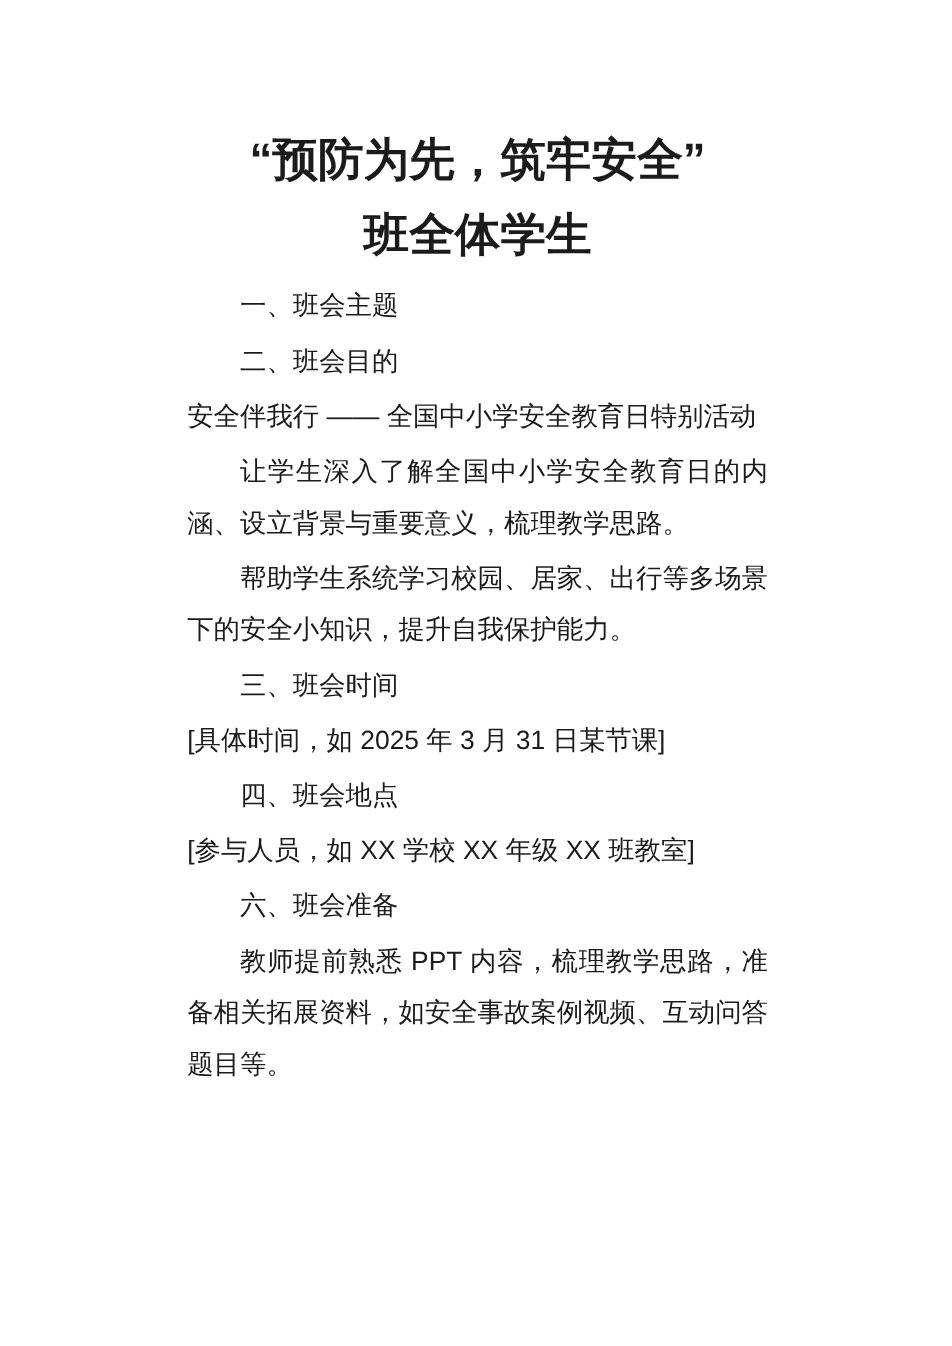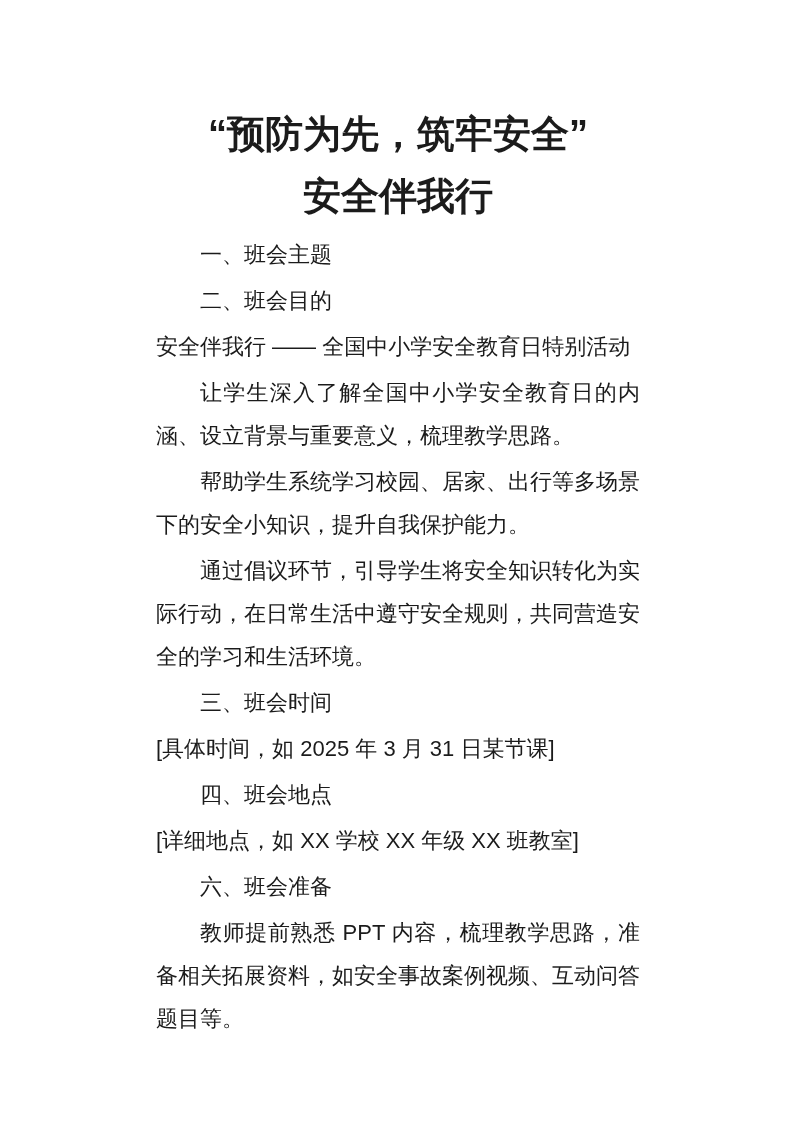--- a/index.html
+++ b/index.html
@@ -39,28 +39,27 @@
   }
   .para.indent {
     text-indent: 2em;
   }
 </style>
 </head>
 <body>
 
 <div class="page">
   <h1 class="title-line">“预防为先，筑牢安全”</h1>
-  <h1 class="title-line">安全伴我行</h1>
+  <h1 class="title-line">班全体学生</h1>
   <div class="doc-body">
       <p class="para indent">一、班会主题</p>
       <p class="para indent">二、班会目的</p>
       <p class="para">安全伴我行 —— 全国中小学安全教育日特别活动</p>
       <p class="para indent">让学生深入了解全国中小学安全教育日的内涵、设立背景与重要意义，梳理教学思路。</p>
       <p class="para indent">帮助学生系统学习校园、居家、出行等多场景下的安全小知识，提升自我保护能力。</p>
-      <p class="para indent">通过倡议环节，引导学生将安全知识转化为实际行动，在日常生活中遵守安全规则，共同营造安全的学习和生活环境。</p>
       <p class="para indent">三、班会时间</p>
       <p class="para">[具体时间，如 2025 年 3 月 31 日某节课]</p>
       <p class="para indent">四、班会地点</p>
-      <p class="para">[详细地点，如 XX 学校 XX 年级 XX 班教室]</p>
+      <p class="para">[参与人员，如 XX 学校 XX 年级 XX 班教室]</p>
       <p class="para indent">六、班会准备</p>
       <p class="para indent">教师提前熟悉 PPT 内容，梳理教学思路，准备相关拓展资料，如安全事故案例视频、互动问答题目等。</p>
     </div>
 </div>
 
 </body></html>

